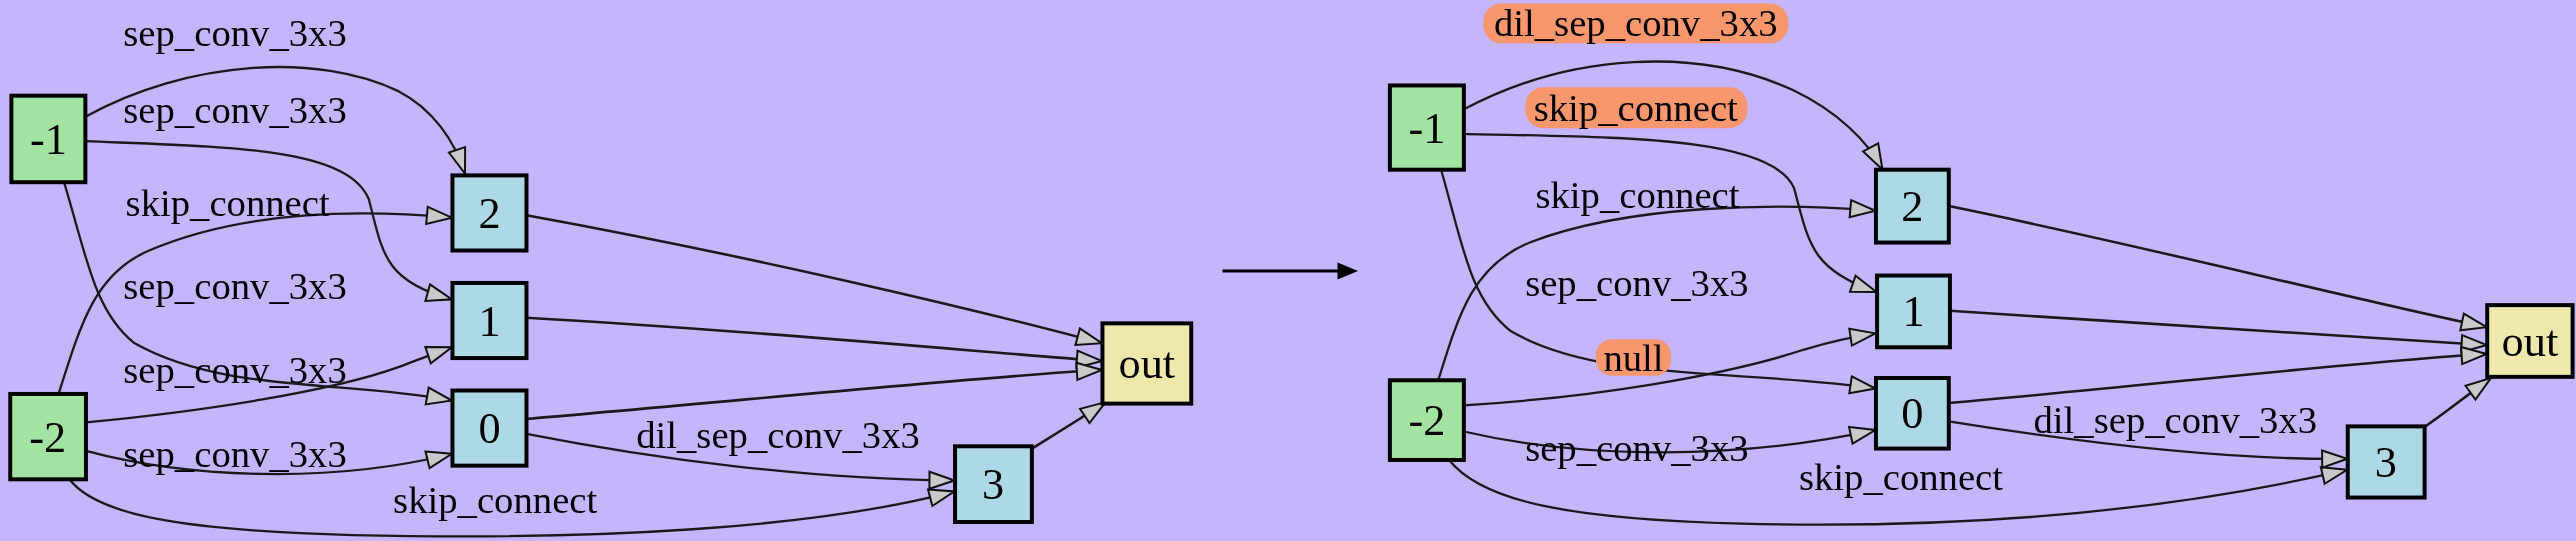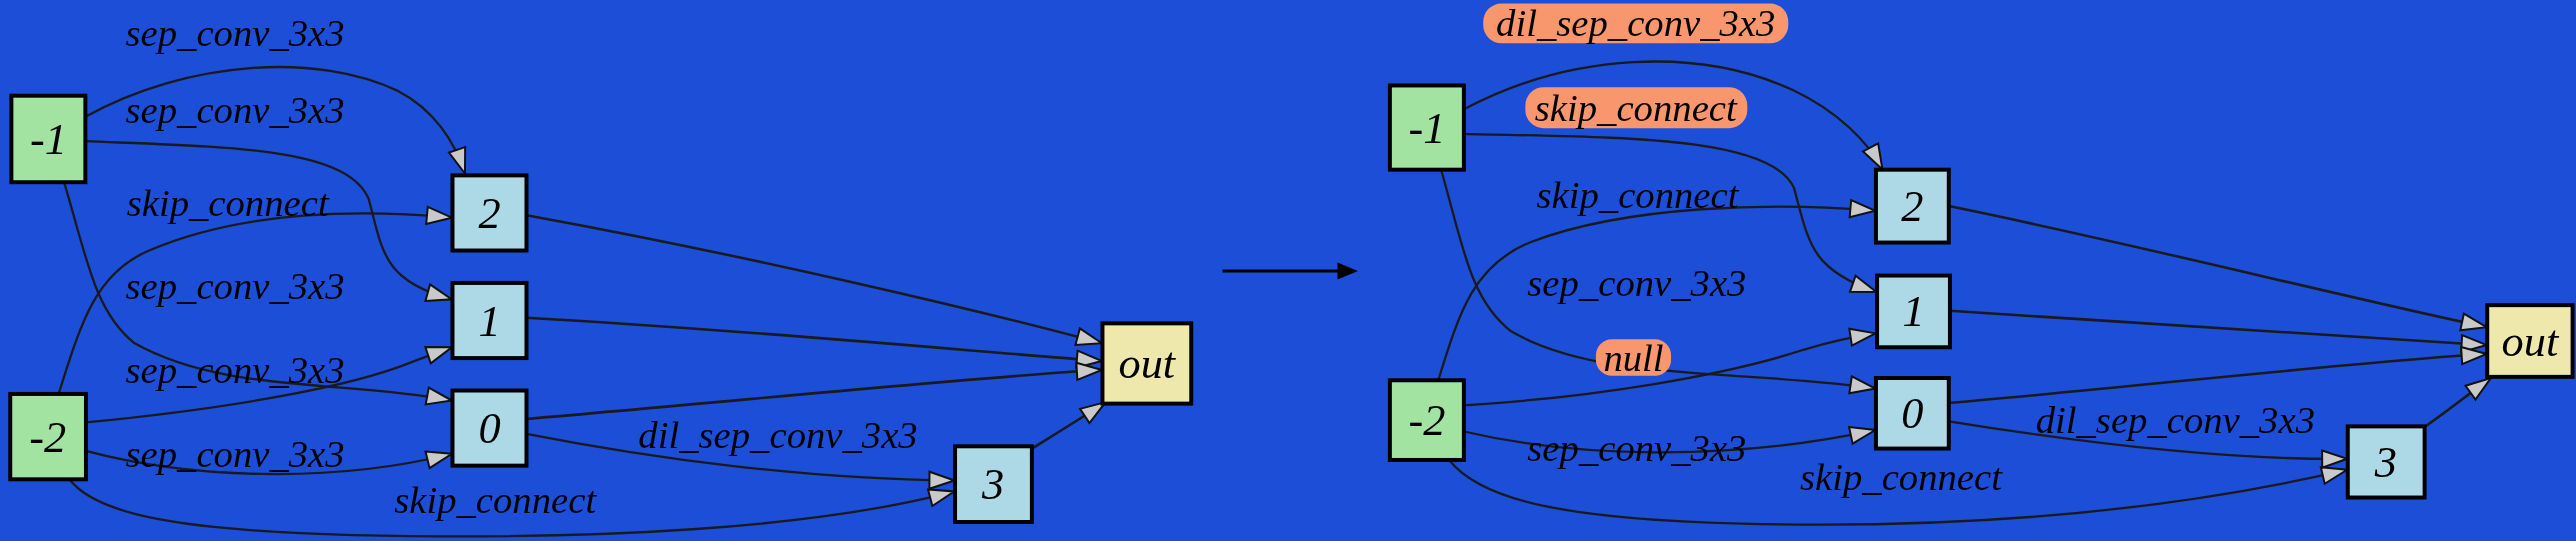--- a/index.html
+++ b/index.html
@@ -1,16 +1,16 @@
 <!DOCTYPE html>
 <html style="font-size:9px"><head>
 <meta charset="utf-8">
 <style>
   html,body{margin:0;padding:0;background:#ffffff;}
-  #canvas{position:relative;width:2576px;height:542px;background:#1d4ed8;overflow:hidden;font-style:italic;}
+  #canvas{position:relative;width:2576px;height:542px;background:#c4b5fd;overflow:hidden;}
   svg{display:block;}
   .edge{fill:none;stroke:#1a1a1a;stroke-width:4;}
   .edge-out{fill:none;stroke:#1a1a1a;stroke-width:4.5;}
   .node-rect{stroke:#000000;stroke-width:7;}
   .node-label{font-family:"Liberation Serif","DejaVu Serif",serif;font-size:78px;fill:#000000;
               text-anchor:middle;dominant-baseline:central;}
   .edge-label{font-family:"Liberation Serif","DejaVu Serif",serif;font-size:68px;fill:#000000;
               text-anchor:middle;dominant-baseline:central;}
   .pill{fill:#F8966E;stroke:none;}
   .mid-arrow-line{stroke:#000000;stroke-width:5.5;}

